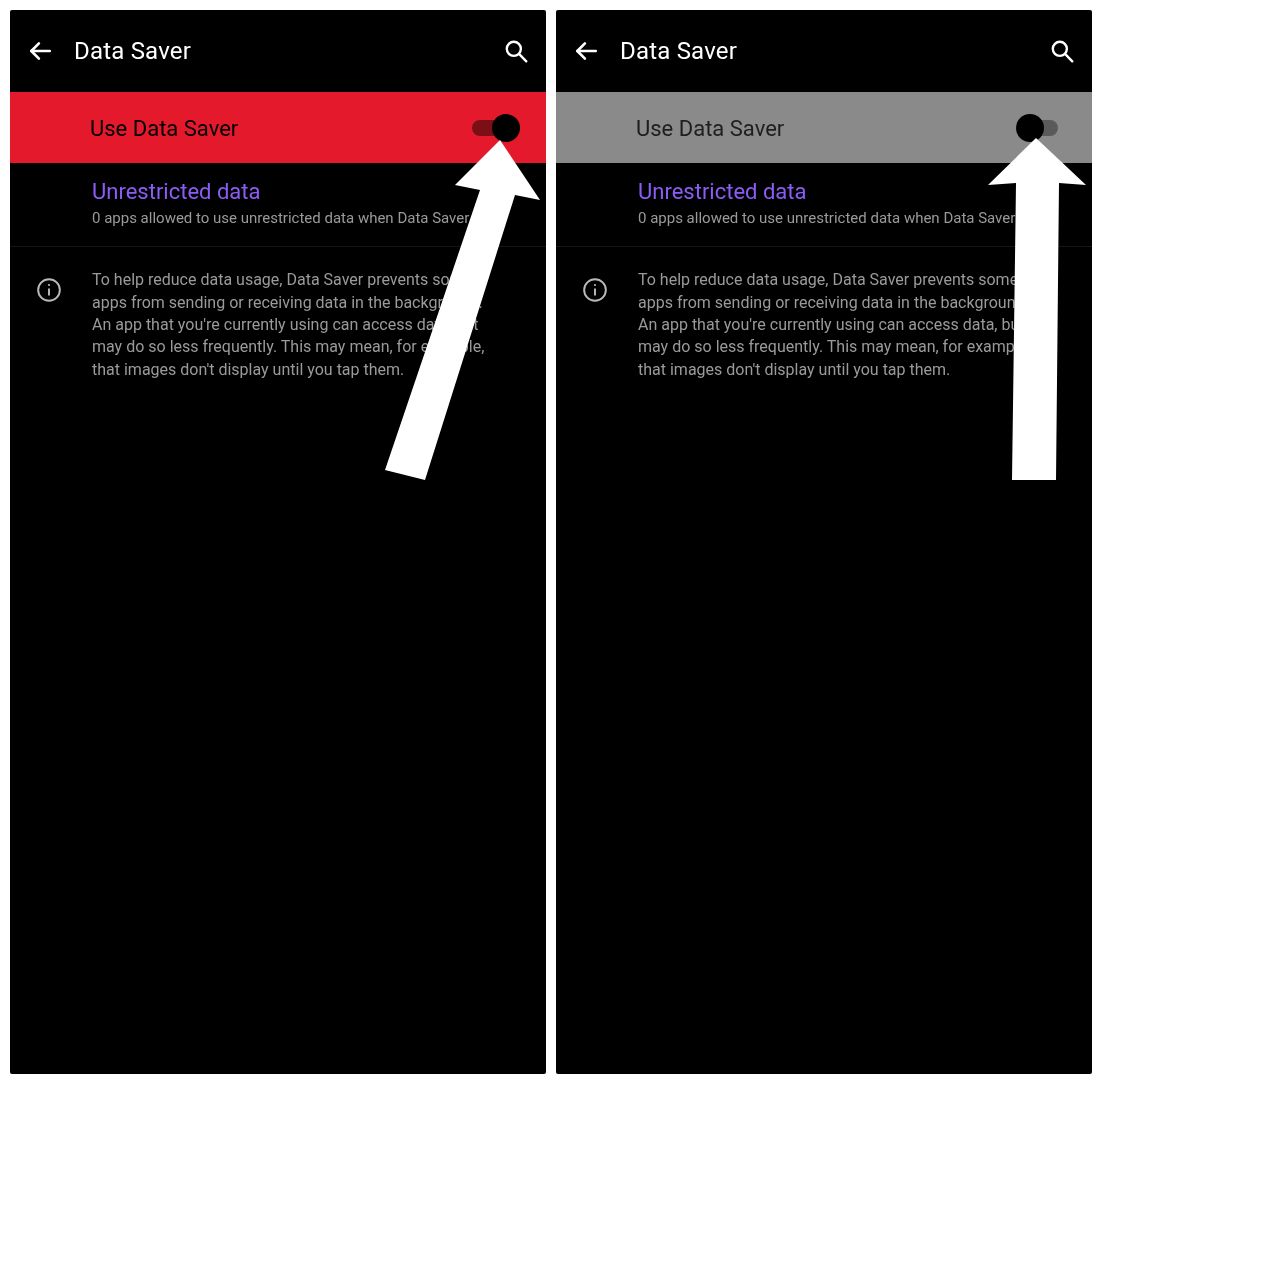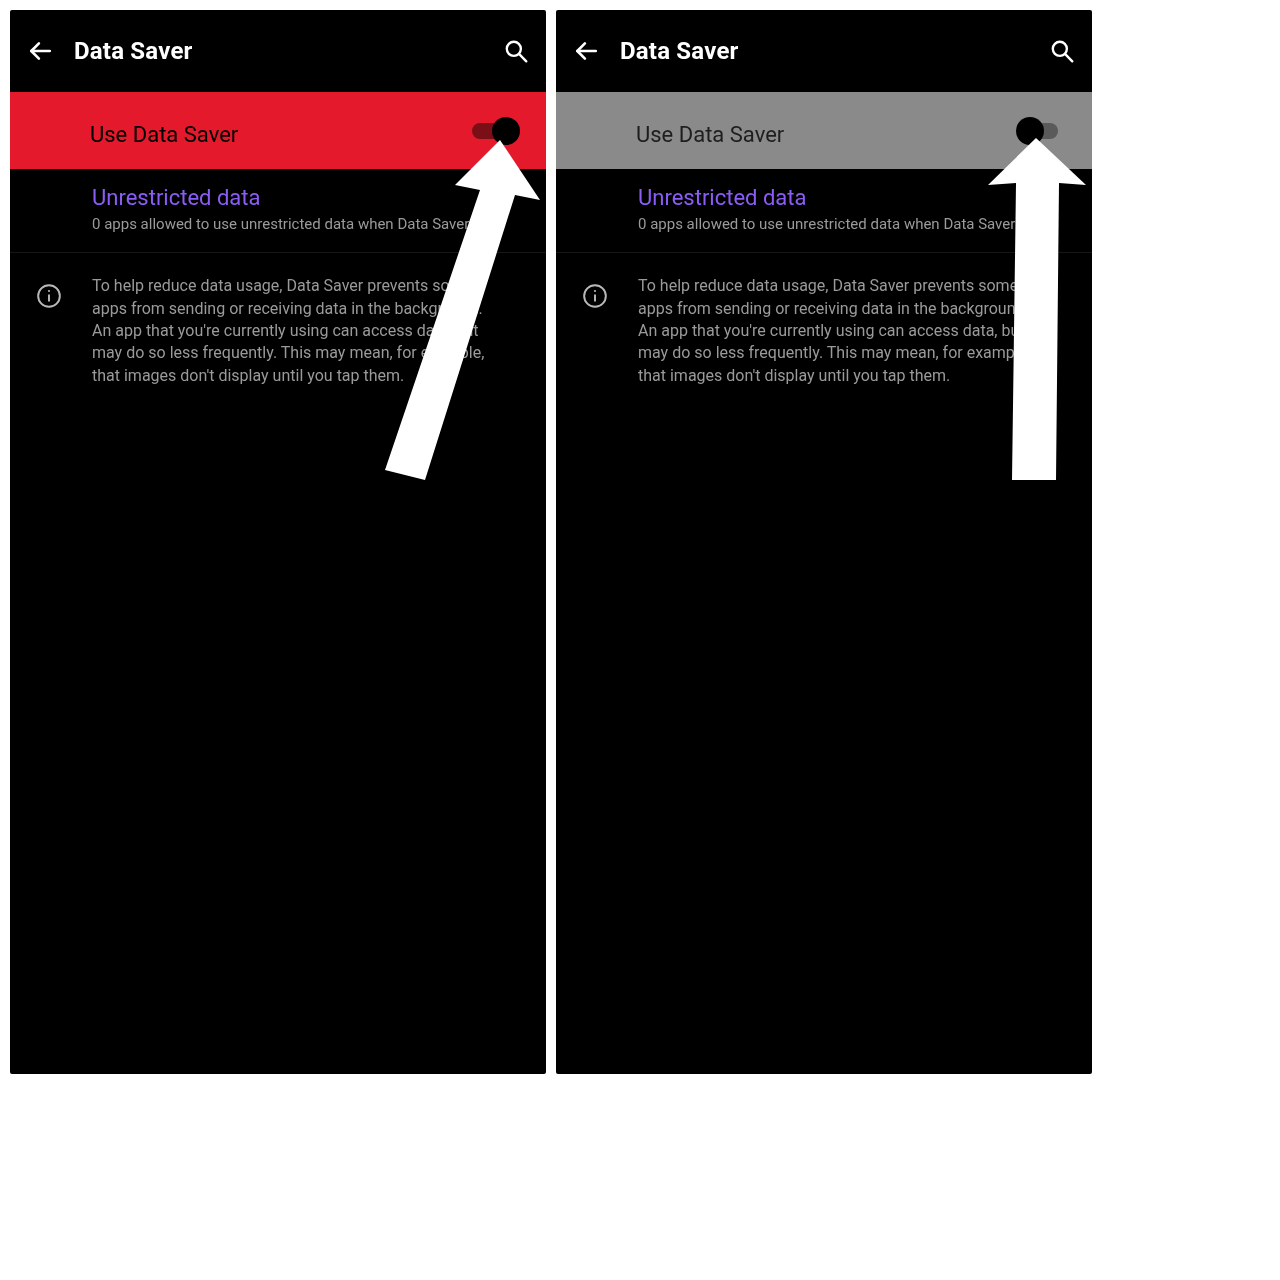--- a/index.html
+++ b/index.html
@@ -3,24 +3,24 @@
 <meta charset="utf-8">
 <style>
   html,body{margin:0;padding:0;background:#fff;font-family:-apple-system,BlinkMacSystemFont,"Segoe UI",Roboto,Helvetica,Arial,sans-serif;}
   .stage{width:1280px;height:1280px;margin:0 auto;position:relative;background:#fff;}
   .phone{position:absolute;top:10px;width:536px;height:1064px;background:#000;border-radius:2px;overflow:hidden;}
   .phone.left{left:10px;}
   .phone.right{left:556px;}
   .gap{position:absolute;left:546px;top:10px;width:10px;height:1064px;background:#fff;}
   .header{display:flex;align-items:center;height:82px;padding:0 16px;color:#fff;}
   .back{width:28px;height:28px;display:flex;align-items:center;justify-content:center;cursor:pointer;}
-  .htitle{font-size:24px;font-weight:700;color:#fff;margin-left:20px;flex:1;letter-spacing:0.2px;}
+  .htitle{font-size:24px;font-weight:400;color:#fff;margin-left:20px;flex:1;letter-spacing:0.2px;}
   .search{width:28px;height:28px;display:flex;align-items:center;justify-content:center;cursor:pointer;}
   svg{display:block;}
-  .row{display:flex;align-items:center;height:70px;padding:7px 18px 0 80px;position:relative;}
+  .row{display:flex;align-items:center;height:70px;padding:1px 18px 0 80px;position:relative;}
   .row.red{background:#e41a2c;color:#000;}
   .row.grey{background:#8a8a8a;color:#1e1e1e;}
   .row .label{font-size:22px;color:inherit;}
   .toggle{position:absolute;right:28px;top:50%;transform:translateY(-50%);width:46px;height:28px;cursor:pointer;}
   .toggle .track{position:absolute;left:0;top:6px;width:40px;height:16px;border-radius:10px;}
   .toggle .thumb{position:absolute;top:0;width:28px;height:28px;border-radius:50%;background:#000;}
   .red .toggle .track{background:#7a0f17;}
   .red .toggle .thumb{right:-2px;}
   .grey .toggle .track{background:#5a5a5a;}
   .grey .toggle .thumb{left:-2px;}

